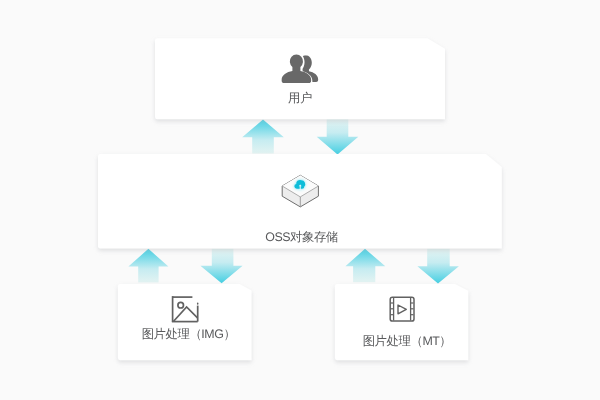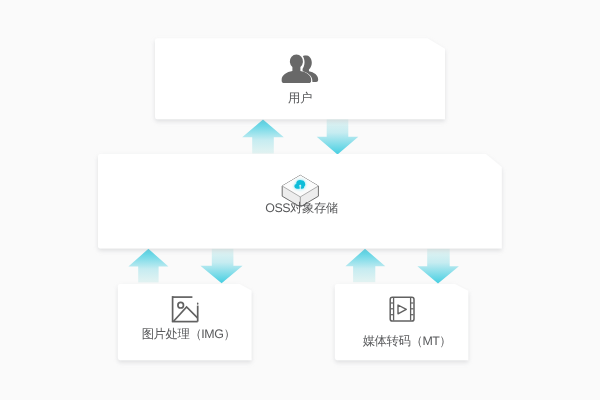--- a/index.html
+++ b/index.html
@@ -119,16 +119,16 @@
           <path d="M390.7 314.7 L393.5 314.7"></path>
         <path d="M410.7 303.0 L413.5 303.0"></path>
           <path d="M410.7 308.8 L413.5 308.8"></path>
           <path d="M410.7 314.7 L413.5 314.7"></path>
       </g>
       <path d="M398.0 305.0 L398.0 313.8 L406.3 309.4 Z" fill="none" stroke="#616161" stroke-width="1.4" stroke-linejoin="round"></path>
     </g>
   </svg>
 
   <div class="lbl" style="left:150px;top:92px;width:300px;">用户</div>
-  <div class="lbl" style="left:151px;top:202px;width:301px;">OSS对象存储</div>
+  <div class="lbl" style="left:151px;top:231px;width:301px;">OSS对象存储</div>
   <div class="lbl" style="left:123.5px;top:328px;width:130px;">图片处理（IMG）</div>
-  <div class="lbl" style="left:342px;top:335px;width:130px;">媒体转码（MT）</div>
+  <div class="lbl" style="left:342px;top:335px;width:130px;">图片处理（MT）</div>
 </div>
 
 </body></html>

